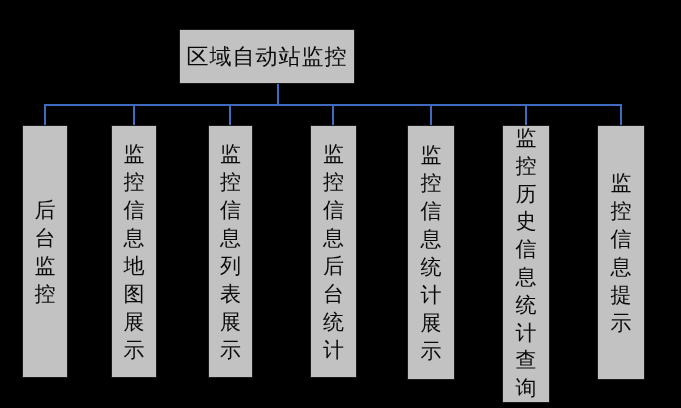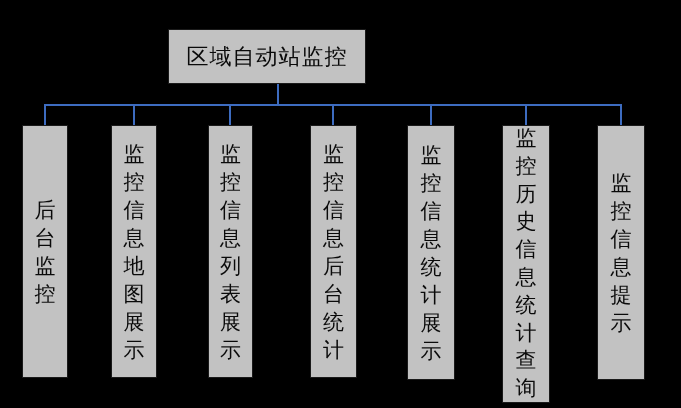--- a/index.html
+++ b/index.html
@@ -23,21 +23,21 @@
     border:1px solid var(--border);
     box-sizing:border-box;
     color:var(--text);
     display:flex;
     flex-direction:column;
     justify-content:center;
     align-items:center;
     overflow:hidden;
   }
   .root-node{
-    left:168px;top:29px;width:198px;height:55px;
+    left:179px;top:29px;width:176px;height:55px;
     font-size:22px;
     letter-spacing:1px;
     text-align:center;
     line-height:1;
   }
   .vlabel{display:block;}
   .vchar{
     display:block;
     height:28px;line-height:28px;
     text-align:center;

